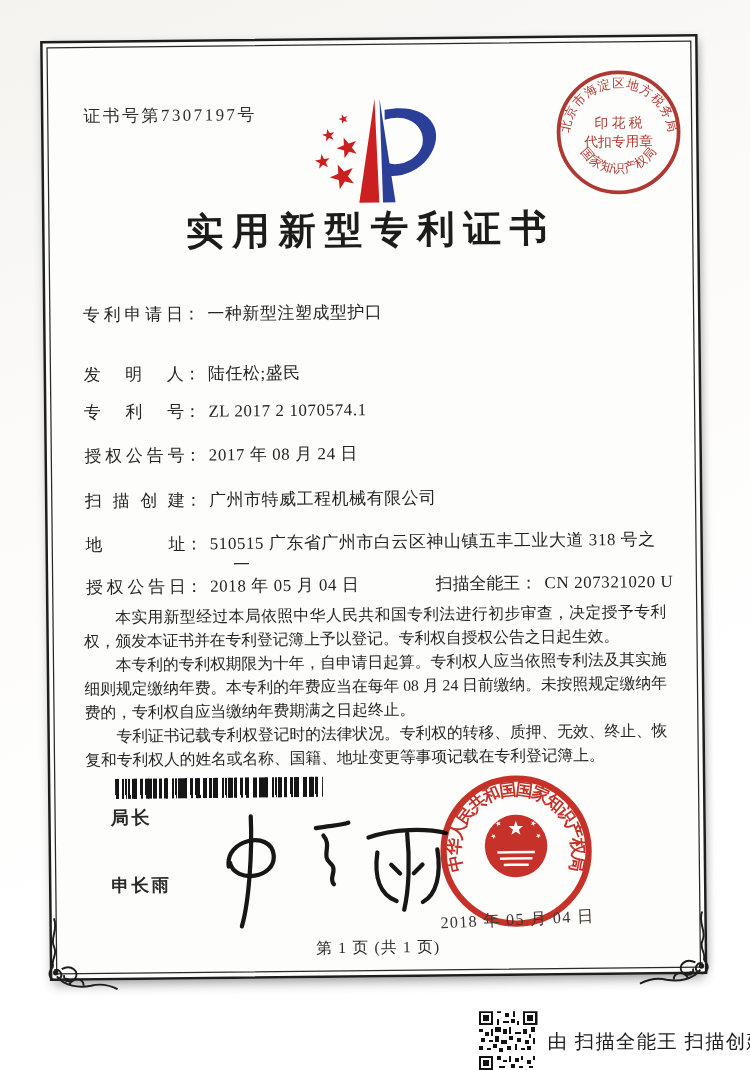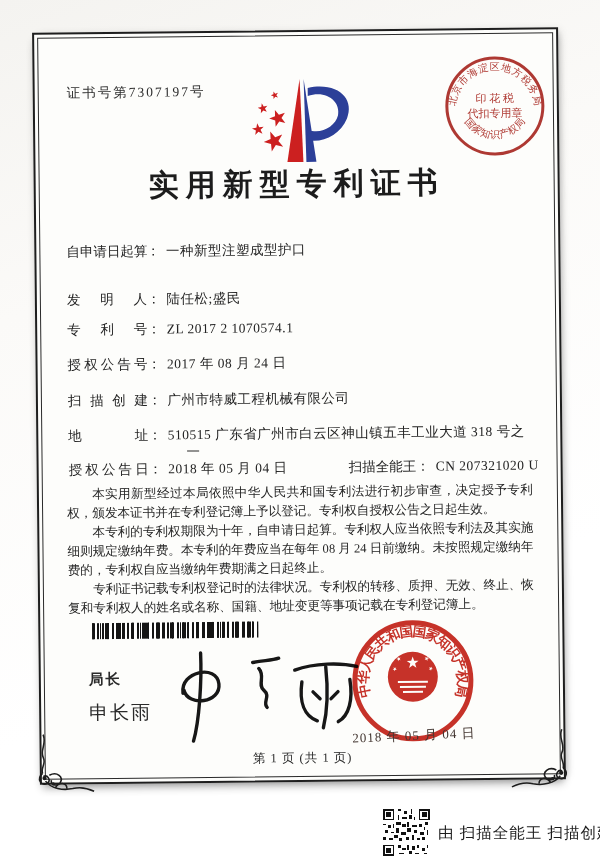--- a/index.html
+++ b/index.html
@@ -40,22 +40,22 @@
   }
   .paras p{margin:0;text-indent:2em;}
   .barcode{
     position:absolute;left:52px;top:589px;width:166px;height:16px;
     background:
       repeating-linear-gradient(90deg,#151515 0 2px,transparent 2px 5px),
       repeating-linear-gradient(90deg,#151515 0 1px,transparent 1px 8px),
       repeating-linear-gradient(90deg,#151515 0 3px,transparent 3px 13px),
       #fff;
   }
-  .director-label{position:absolute;left:48px;top:636px;font-size:14.5px;font-weight:bold;letter-spacing:2px;}
-  .director-name{position:absolute;left:48px;top:666px;font-size:19px;font-weight:normal;letter-spacing:2px;}
+  .director-label{position:absolute;left:48px;top:611px;font-size:14.5px;font-weight:bold;letter-spacing:2px;}
+  .director-name{position:absolute;left:48px;top:666px;font-size:14px;font-weight:bold;letter-spacing:2px;}
   .signature{position:absolute;left:112px;top:606px;width:232px;height:118px;}
   .seal{position:absolute;left:308px;top:586px;width:128px;height:128px;mix-blend-mode:multiply;opacity:.95;}
   .seal-date{
     position:absolute;left:300px;top:696px;width:145px;text-align:center;
     font-size:13px;letter-spacing:1px;color:#41342f;transform:rotate(-2deg);
   }
   .page-footer{position:absolute;left:0;right:0;top:718px;text-align:center;font-size:12.5px;letter-spacing:1px;}
   .flourish{position:absolute;width:62px;height:62px;}
   .flourish.bl{left:-8px;bottom:-12px;}
   .flourish.br{right:-8px;bottom:-12px;transform:scaleX(-1);}
@@ -89,21 +89,21 @@
     <use href="#star" transform="translate(47,67) scale(1.05) rotate(-22)" style="fill:var(--logo-red)"></use>
     <polygon points="60,88 73,5 76,88" style="fill:var(--logo-red)"></polygon>
     <polygon points="79,88 77,5 89,88" style="fill:var(--logo-blue)"></polygon>
     <path d="M81,14 C112,8 128,26 120,45 C113,62 94,70 80,66 L81,56 C94,61 108,53 111,42 C114,28 100,16 81,22 Z" style="fill:var(--logo-blue)"></path>
   </svg>
 
   <div class="title">实用新型专利证书</div>
 
   <div class="fields">
     <div class="frow" style="top:209px">
-      <span class="flabel">自申请日起算</span><span class="fcolon">：</span><span class="fvalue">一种新型注塑成型护口</span>
+      <span class="flabel">专利申请日</span><span class="fcolon">：</span><span class="fvalue">一种新型注塑成型护口</span>
     </div>
     <div class="frow" style="top:257px">
       <span class="flabel">发明人</span><span class="fcolon">：</span><span class="fvalue">陆任松;盛民</span>
     </div>
     <div class="frow" style="top:287px">
       <span class="flabel">专利号</span><span class="fcolon">：</span><span class="fvalue">ZL 2017 2 1070574.1</span>
     </div>
     <div class="frow" style="top:322px">
       <span class="flabel">授权公告号</span><span class="fcolon">：</span><span class="fvalue">2017 年 08 月 24 日</span>
     </div>

